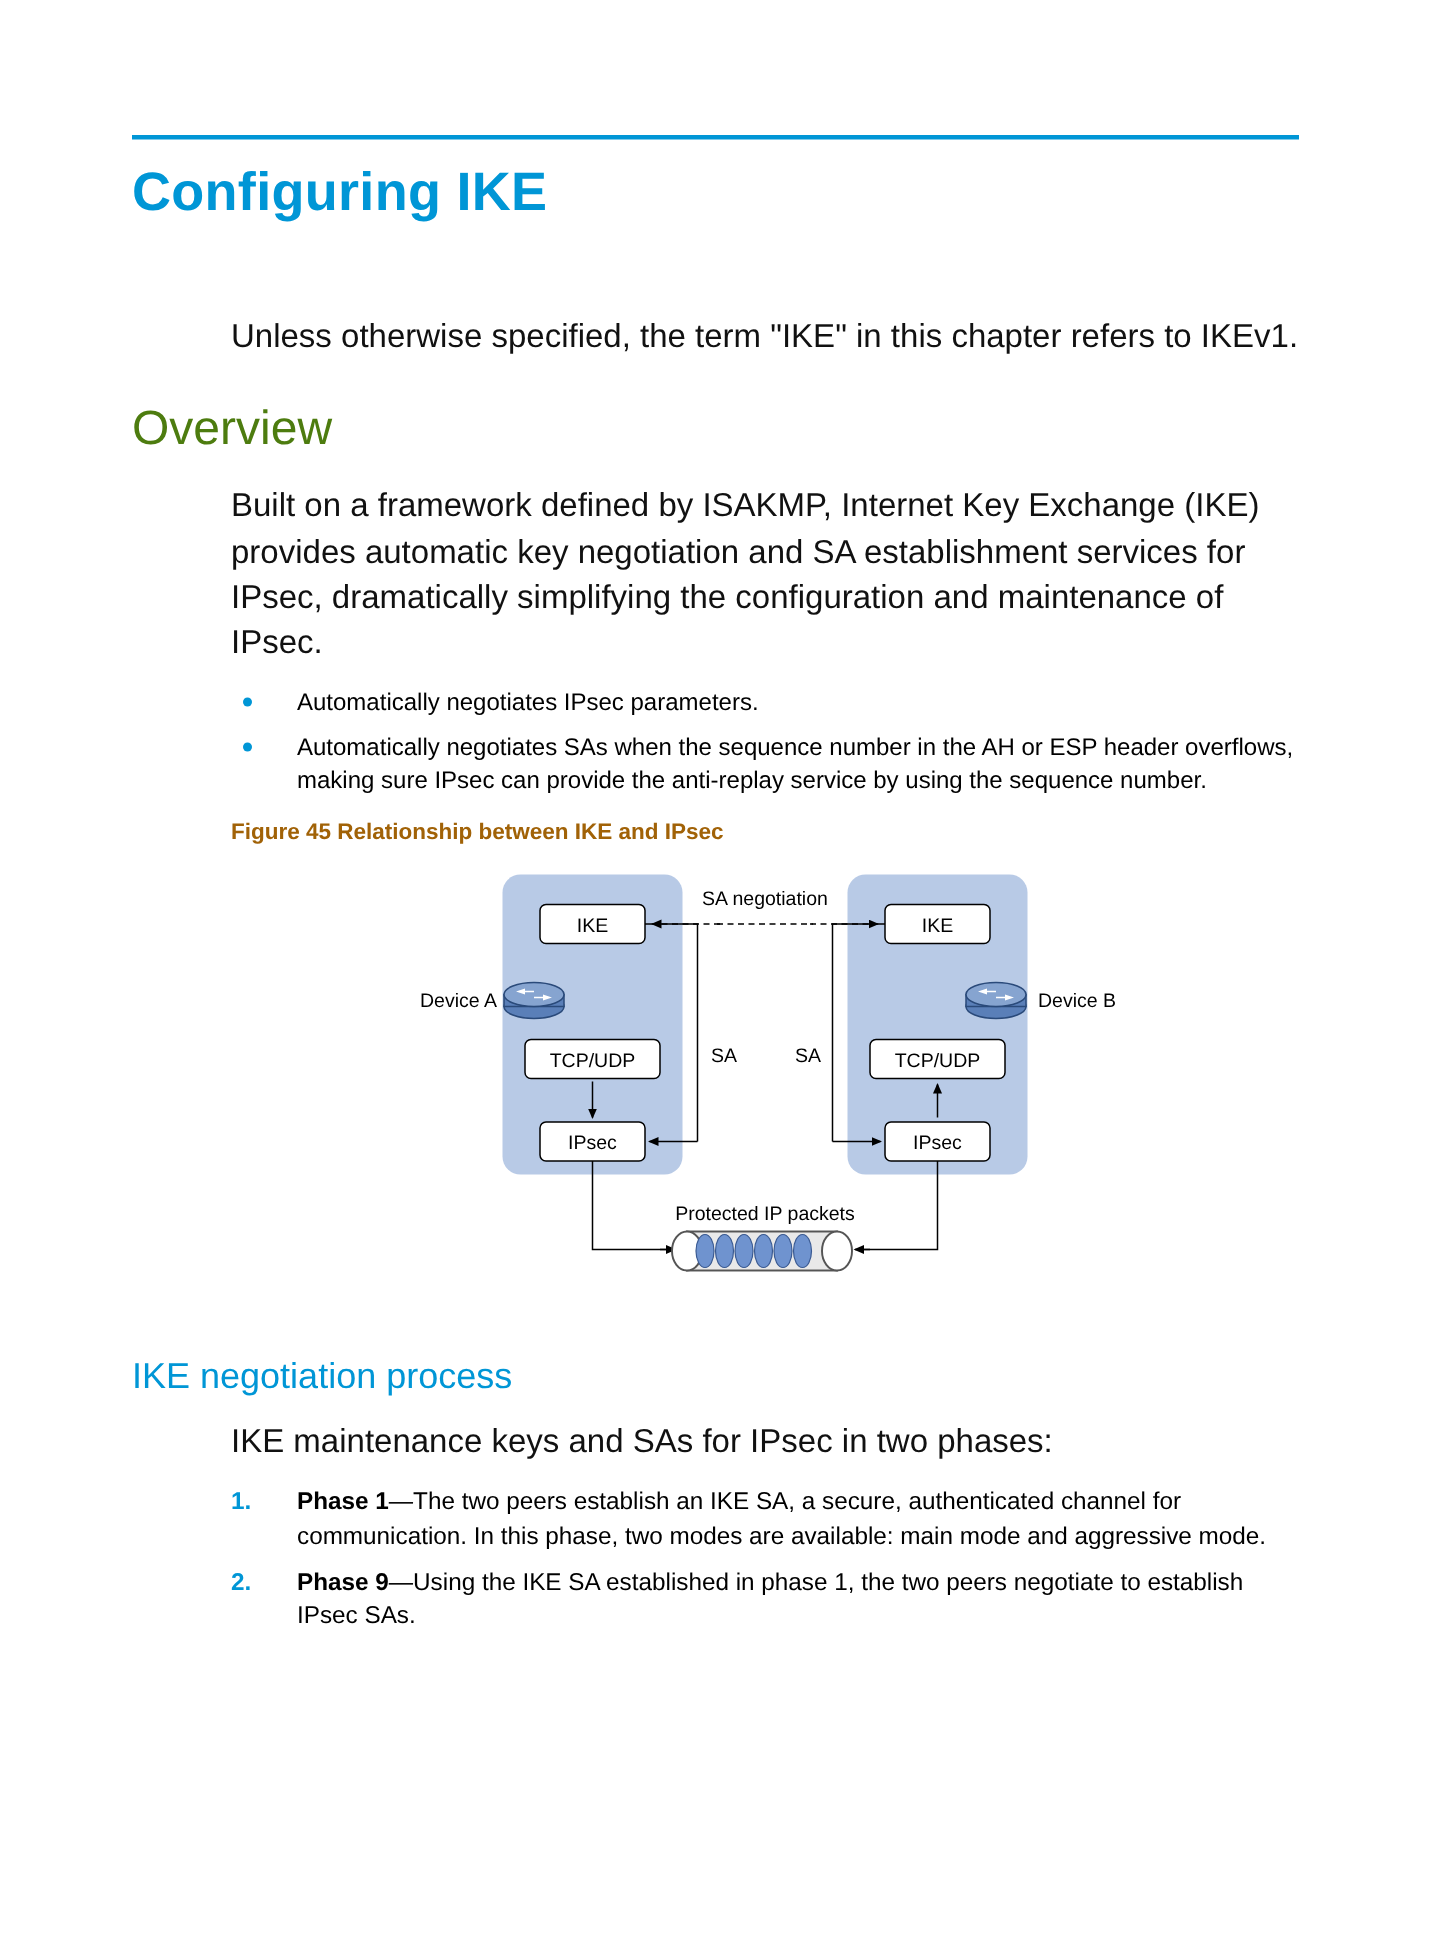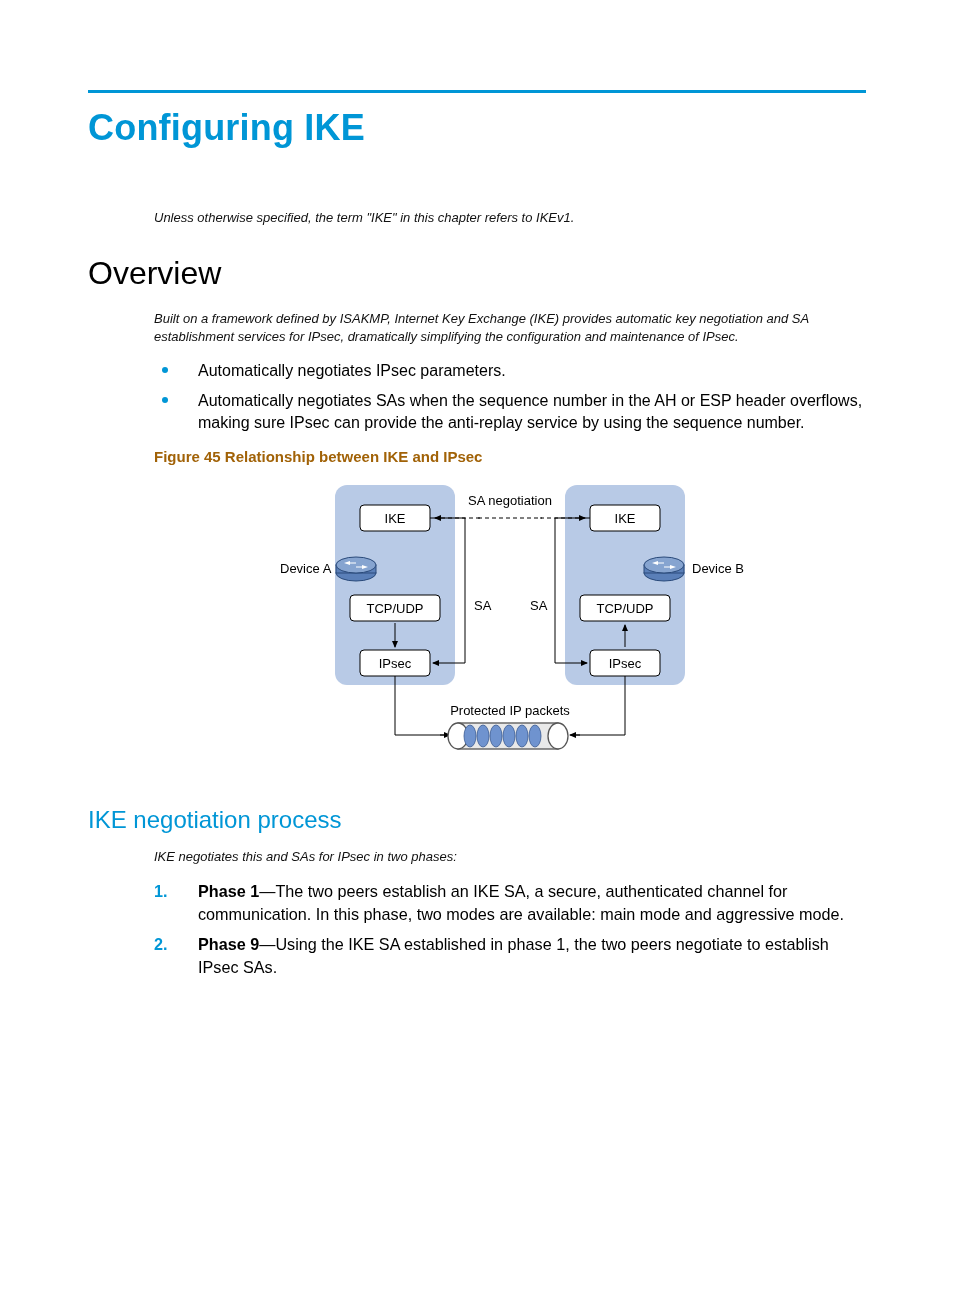--- a/index.html
+++ b/index.html
@@ -26,30 +26,29 @@
     font-size: 36px;
     font-weight: 700;
     color: #0096d6;
     margin: 0 0 60px 0;
     letter-spacing: 0.2px;
   }
   .body-indent {
     margin-left: 66px;
   }
   p.body {
-    font-size: 13px;
+    font-size: 22px;
     line-height: 1.38;
     margin: 0 0 14px 0;
     color: #111;
-    font-style: italic;
   }
   h2.section {
     font-size: 32px;
     font-weight: 400;
-    color: #000000;
+    color: #4d7c0f;
     margin: 28px 0 18px 0;
   }
   h3.subsection {
     font-size: 24px;
     font-weight: 400;
     color: #0096d6;
     margin: 31px 0 14px 0;
   }
   ul.bullets {
     list-style: none;
@@ -229,21 +228,21 @@
           <ellipse class="pipe-ring" cx="295" cy="261" rx="6" ry="11"></ellipse>
         </g>
         <text class="lbl lbl-mid" x="270" y="240">Protected IP packets</text>
       </svg>
     </div>
   </div>
 
   <h3 class="subsection">IKE negotiation process</h3>
 
   <div class="body-indent">
-    <p class="body">IKE negotiates this and SAs for IPsec in two phases:</p>
+    <p class="body">IKE maintenance keys and SAs for IPsec in two phases:</p>
     <ol class="numlist">
       <li>
         <span class="num">1.</span>
         <b>Phase 1</b><span>—The two peers establish an IKE SA, a secure, authenticated channel for communication. In this phase, two modes are available: main mode and aggressive mode.</span>
       </li>
       <li>
         <span class="num">2.</span>
         <b>Phase 9</b><span>—Using the IKE SA established in phase 1, the two peers negotiate to establish IPsec SAs.</span>
       </li>
     </ol>

